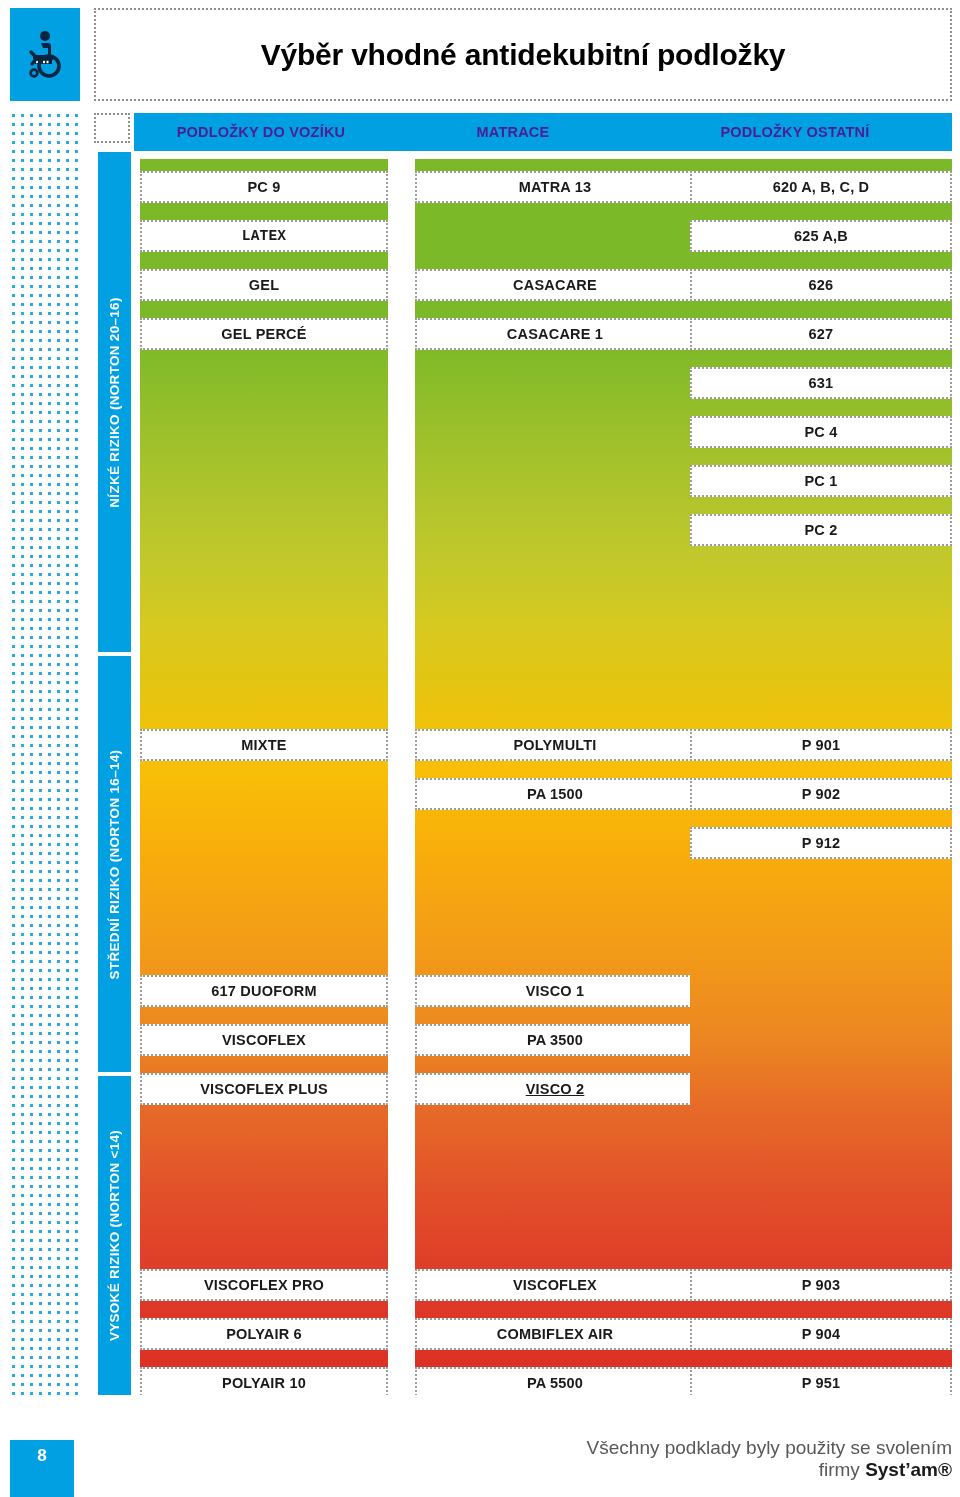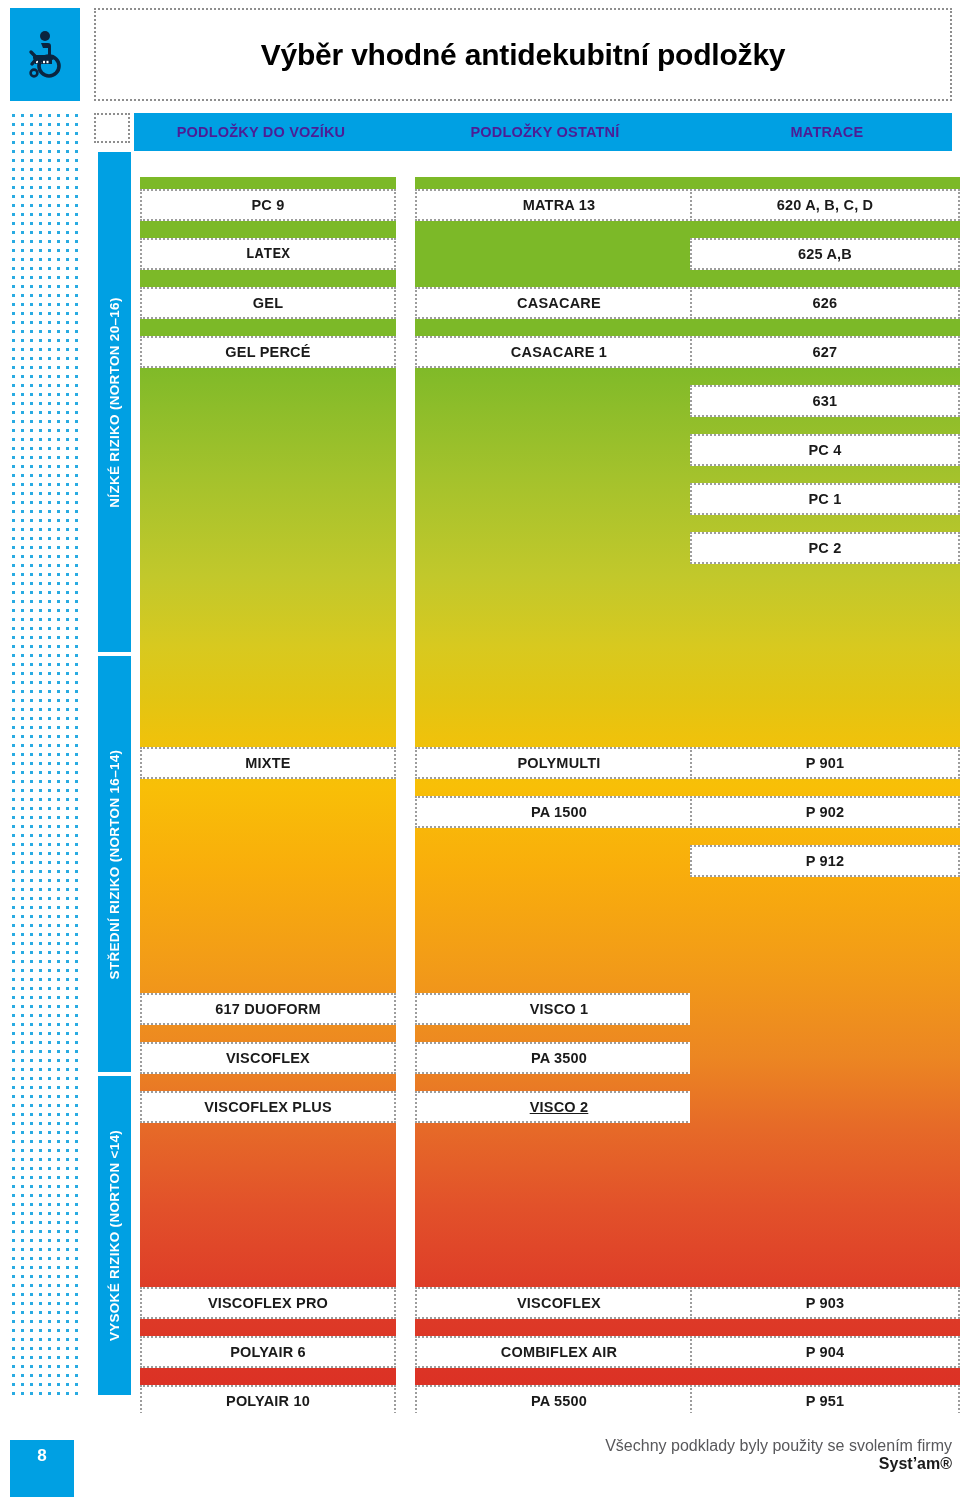--- a/index.html
+++ b/index.html
@@ -72,23 +72,22 @@
     display:flex;align-items:center;justify-content:center;
   }
   .risk-band span{
     transform:rotate(-90deg);
     white-space:nowrap;
     color:#fff;font-size:13.5px;font-weight:700;letter-spacing:.3px;
   }
 
   
   .col{
-    position:absolute;top:177px;
+    position:absolute;top:159px;
     overflow:hidden;
-    padding-left:8px;
   }
   .col-1{left:140px;width:248px;height:1236px;}
   .col-2{left:415px;width:280px;height:1236px;}
   .col-3{left:690px;width:262px;height:1236px;}
 
   .grad{
     position:absolute;left:0;top:0;width:100%;height:100%;
     background:linear-gradient(to bottom,
       #7cb928 0px,
       #7cb928 180px,
@@ -125,21 +124,21 @@
     background:#00a0e3;
     color:#ffffff;font-size:17px;font-weight:700;
     display:flex;align-items:flex-start;justify-content:center;
     padding-top:6px;box-sizing:border-box;
   }
 
   
   .footer{
     position:absolute;left:560px;top:1437px;width:392px;
     text-align:right;
-    font-size:16px;color:#58585b;
+    font-size:19px;color:#58585b;
     font-family:"Liberation Sans", sans-serif;
   }
   .footer b{color:#1a1a1a;font-weight:700;}
 </style>
 </head>
 <body>
 
 <div class="dotpanel"></div>
 
 <div class="wc-badge">
@@ -159,22 +158,22 @@
 </div>
 
 <div class="title-box">
   <div class="title">Výběr vhodné antidekubitní podložky</div>
 </div>
 
 <div class="hdr-stub"></div>
 
 <div class="hdr-bar">
   <div class="hdr-cell hdr-c1">PODLOŽKY DO VOZÍKU</div>
+  <div class="hdr-cell hdr-c2">MATRACE</div>
   <div class="hdr-cell hdr-c3">PODLOŽKY OSTATNÍ</div>
-  <div class="hdr-cell hdr-c2">MATRACE</div>
 </div>
 
 <div class="risk-col" id="risk-col">
     <div class="risk-band" style="top: 0px; height: 500px;">
       <span>NÍZKÉ RIZIKO (NORTON 20–16)</span>
     </div>
     <div class="risk-band" style="top: 504px; height: 416px;">
       <span>STŘEDNÍ RIZIKO (NORTON 16–14)</span>
     </div>
     <div class="risk-band" style="top: 924px; height: 319px;">

